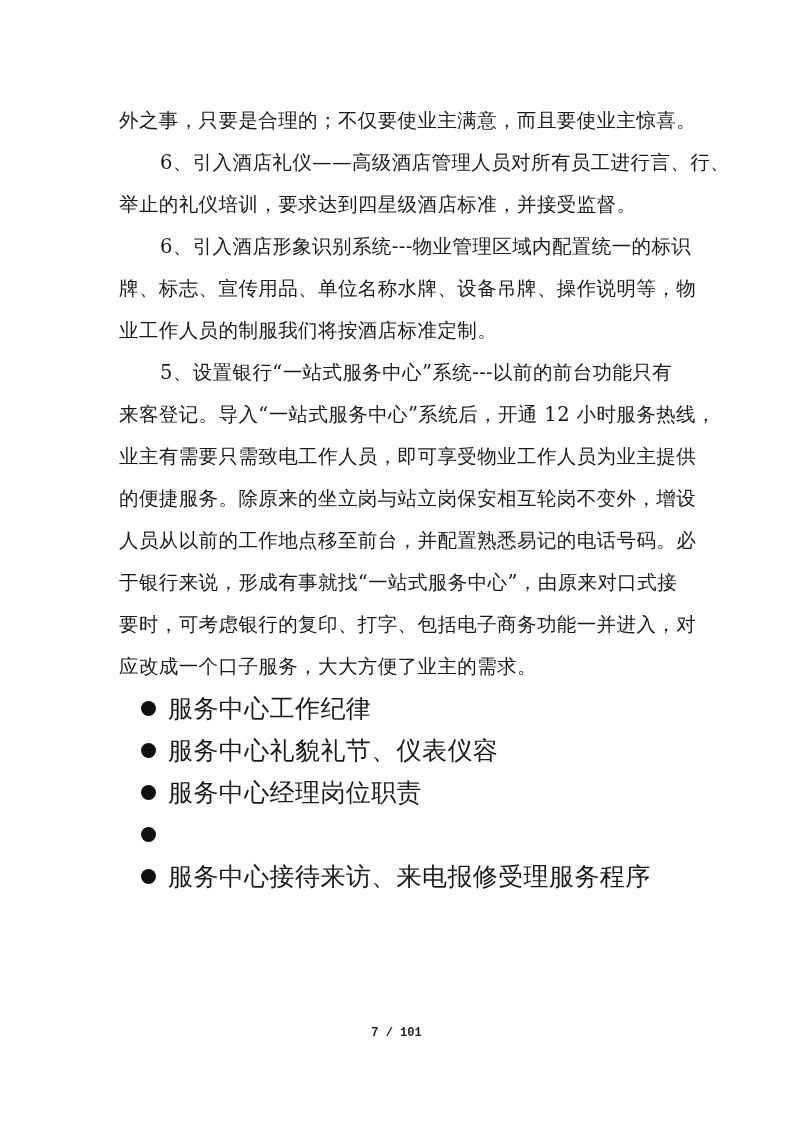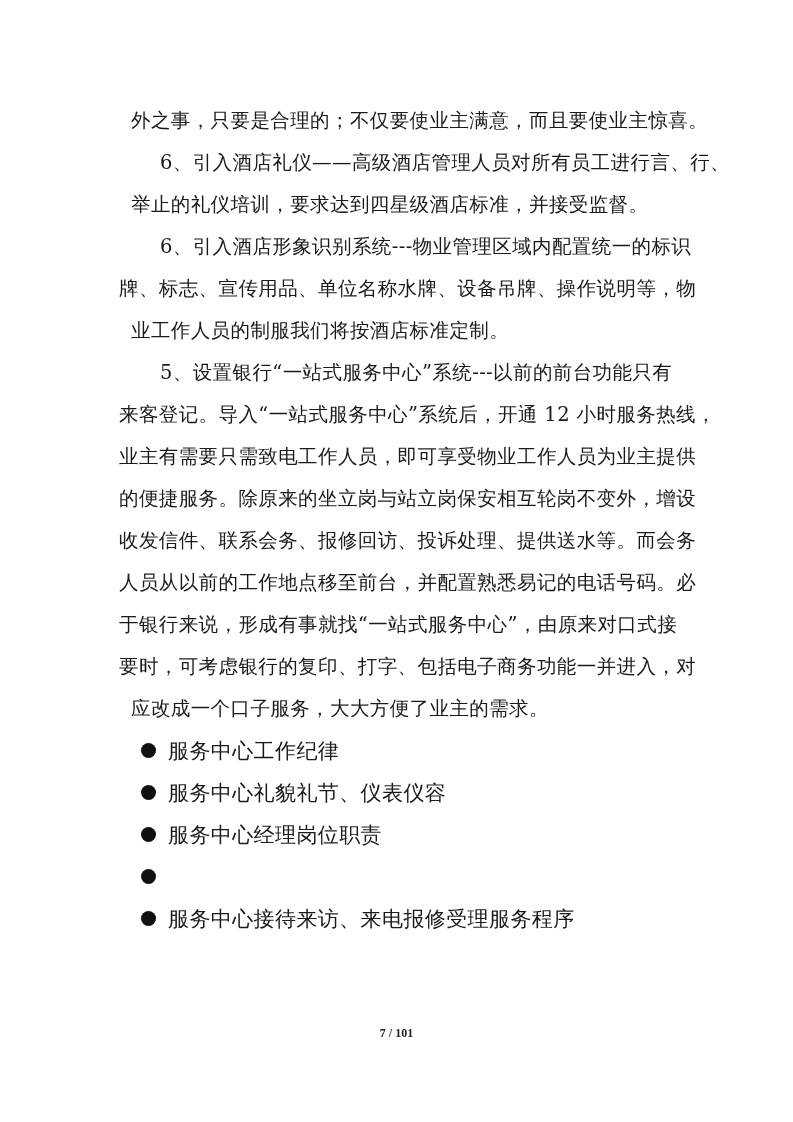--- a/index.html
+++ b/index.html
@@ -26,30 +26,29 @@
       height: 42px;
       line-height: 42px;
       font-size: 19.5px;
       white-space: nowrap;
       text-align: justify;
       text-align-last: justify;
       letter-spacing: 0.4px;
     }
     .line.last {
       text-align-last: left;
-      margin-left: 12px;
     }
     .line.indent {
       padding-left: 41px;
     }
     .bullet-item {
       position: relative;
       height: 42px;
       line-height: 42px;
-      font-size: 21px;
+      font-size: 25px;
       white-space: nowrap;
       padding-left: 22px;
       letter-spacing: 0.4px;
     }
     .bullet-dot {
       display: inline-block;
       width: 15px;
       height: 15px;
       border-radius: 50%;
       background: #111;
@@ -57,21 +56,21 @@
       margin-right: 12px;
       position: relative;
       top: -2px;
     }
     .footer {
       position: absolute;
       left: 0;
       width: 793px;
       top: 1026px;
       text-align: center;
-      font-family: Liberation Serif, serif;
+      font-family: Liberation Mono, monospace;
       font-weight: bold;
       font-size: 12px;
       color: #222;
     }
   </style>
 </head>
 <body>
 
 <div class="page">
 
@@ -88,21 +87,20 @@
     <div class="line indent">6、引入酒店形象识别系统---物业管理区域内配置统一的标识</div>
     <div class="line">牌、标志、宣传用品、单位名称水牌、设备吊牌、操作说明等，物</div>
     <div class="line last">业工作人员的制服我们将按酒店标准定制。</div>
   </div>
 
   <div>
     <div class="line indent">5、设置银行“一站式服务中心”系统---以前的前台功能只有</div>
     <div class="line">来客登记。导入“一站式服务中心”系统后，开通 12 小时服务热线，</div>
     <div class="line">业主有需要只需致电工作人员，即可享受物业工作人员为业主提供</div>
     <div class="line">的便捷服务。除原来的坐立岗与站立岗保安相互轮岗不变外，增设</div>
-    <div class="line">收发信件、联系会务、报修回访、投诉处理、提供送水等。而会务</div>
     <div class="line">人员从以前的工作地点移至前台，并配置熟悉易记的电话号码。必</div>
     <div class="line">于银行来说，形成有事就找“一站式服务中心”，由原来对口式接</div>
     <div class="line">要时，可考虑银行的复印、打字、包括电子商务功能一并进入，对</div>
     <div class="line last">应改成一个口子服务，大大方便了业主的需求。</div>
   </div>
 
 
   <div>
     <div class="bullet-item">
       <span class="bullet-dot"></span><span>服务中心工作纪律</span>

